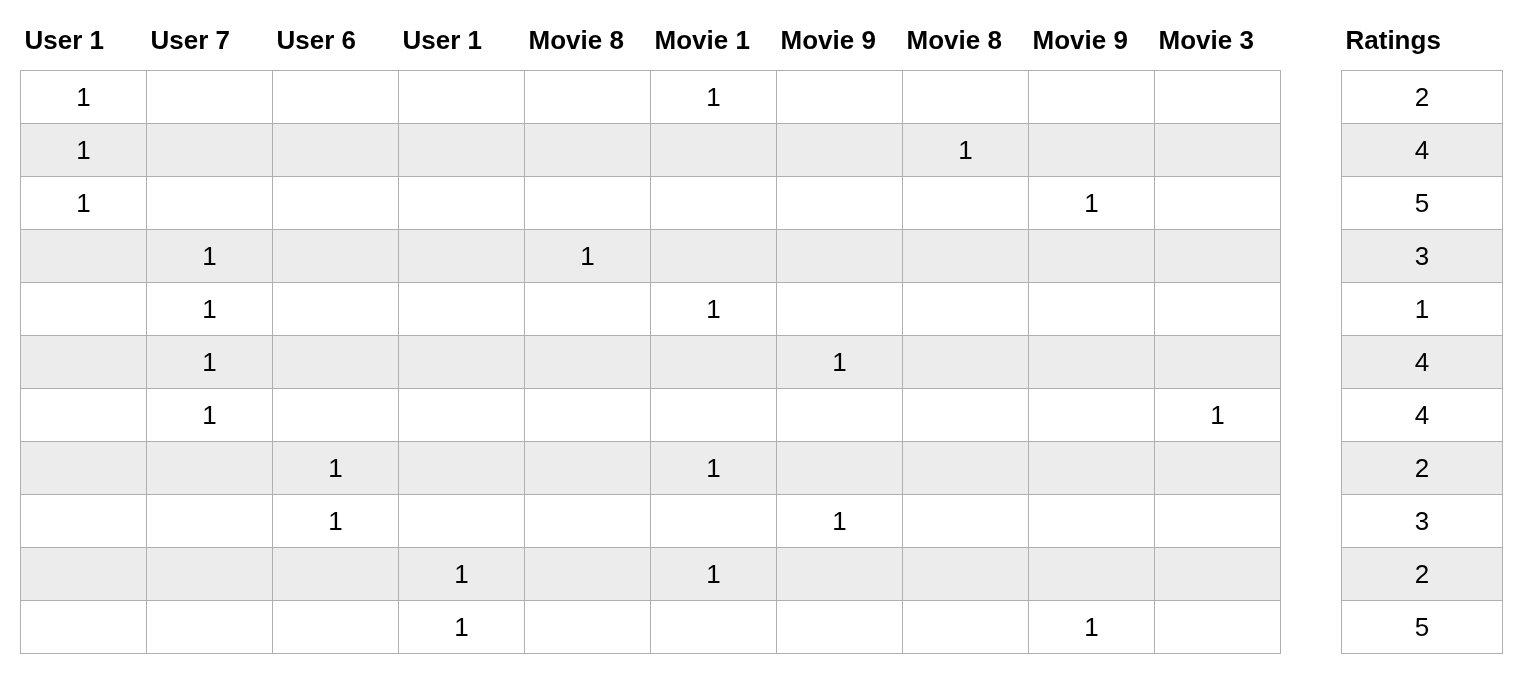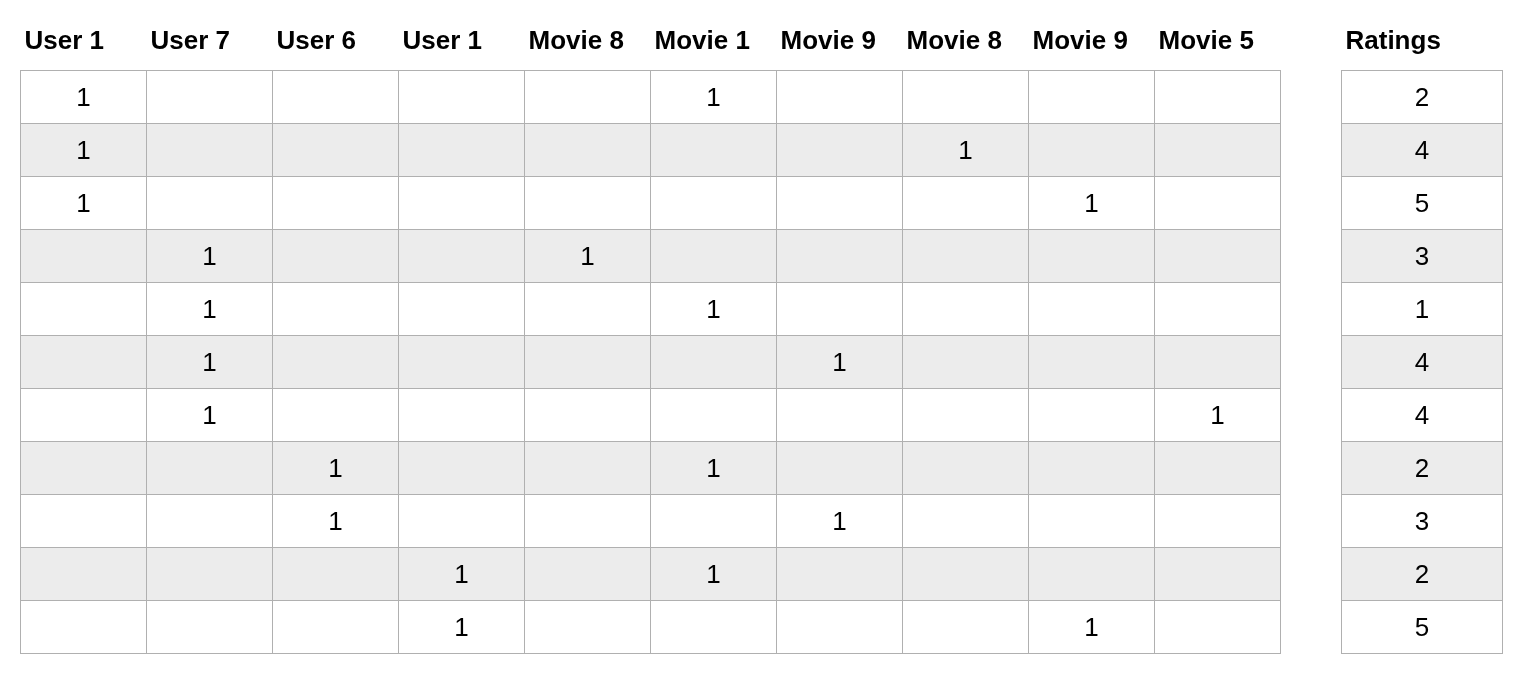--- a/index.html
+++ b/index.html
@@ -73,21 +73,21 @@
       <tr>
         <th>User 1</th>
         <th>User 7</th>
         <th>User 6</th>
         <th>User 1</th>
         <th>Movie 8</th>
         <th>Movie 1</th>
         <th>Movie 9</th>
         <th>Movie 8</th>
         <th>Movie 9</th>
-        <th>Movie 5</th>
+        <th>Movie 3</th>
       </tr>
     </thead>
     <tbody>
       <tr class="even">
         <td>1</td>
         <td></td>
         <td></td>
         <td></td>
         <td></td>
         <td>1</td>

